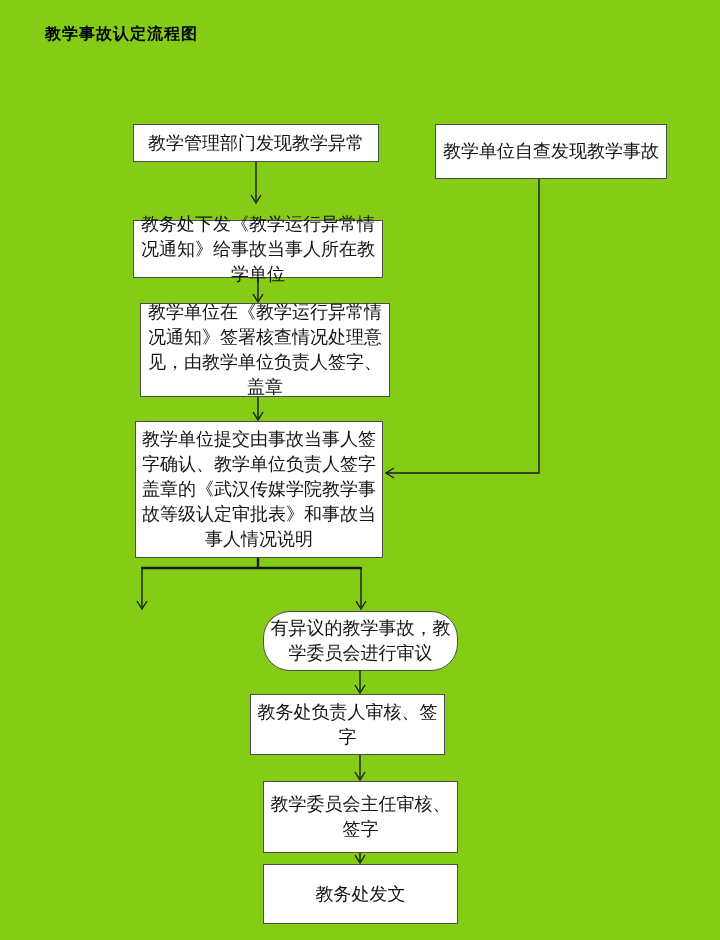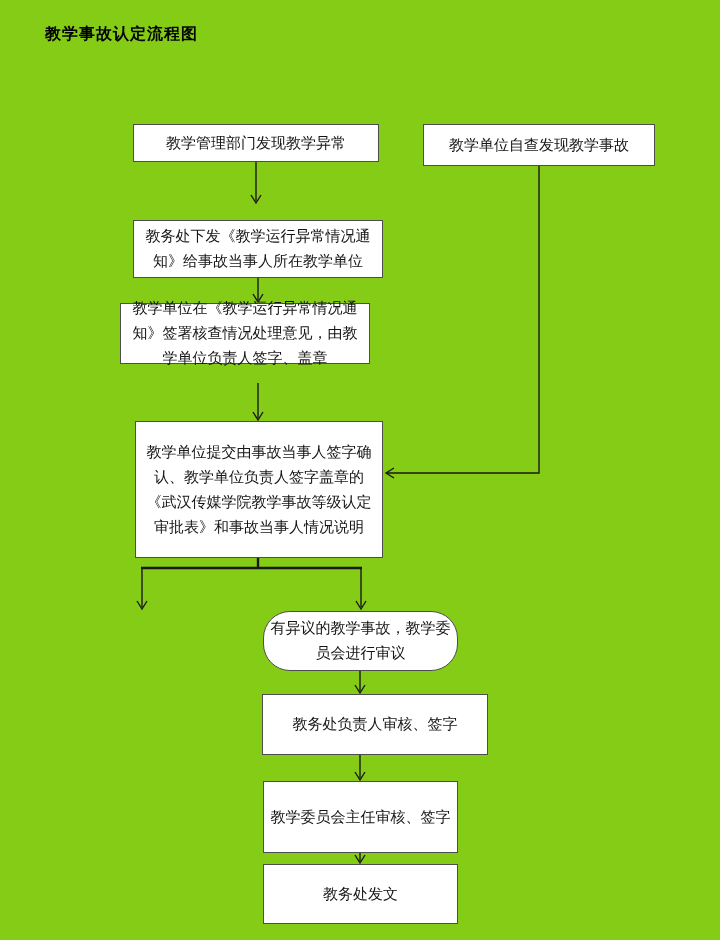--- a/index.html
+++ b/index.html
@@ -27,34 +27,34 @@
   }
   .node {
     position: absolute;
     box-sizing: border-box;
     border: 1.4px solid #4d4d4d;
     background: #ffffff;
     display: flex;
     align-items: center;
     justify-content: center;
     text-align: center;
-    font-size: 15px;
+    font-size: 18px;
     line-height: 25px;
     color: #141414;
     padding: 18px 5px;
   }
   
   #node-detect-abnormal   { left:133px; top:124px; width:246px; height:38px; }
-  #node-self-inspection   { left:423px; top:124px; width:232px; height:42px; }
+  #node-self-inspection   { left:435px; top:124px; width:232px; height:55px; }
   #node-issue-notice      { left:133px; top:220px; width:250px; height:58px; }
-  #node-sign-notice       { left:120px; top:303px; width:250px; height:61px; }
+  #node-sign-notice       { left:140px; top:303px; width:250px; height:94px; }
   #node-submit-form       { left:135px; top:421px; width:248px; height:137px; }
   #node-no-objection      { left:42px;  top:611px; width:193px; height:60px; }
   #node-objection         { left:263px; top:611px; width:195px; height:60px;border-radius:27px; }
-  #node-dean-review       { left:262px; top:694px; width:226px; height:61px; }
+  #node-dean-review       { left:250px; top:694px; width:195px; height:61px; }
   #node-committee-review  { left:263px; top:781px; width:195px; height:72px; }
   #node-issue-document    { left:263px; top:864px; width:195px; height:60px; }
 
   #connector-layer {
     position: absolute;
     left: 0; top: 0;
     width: 720px;
     height: 940px;
     pointer-events: none;
   }

